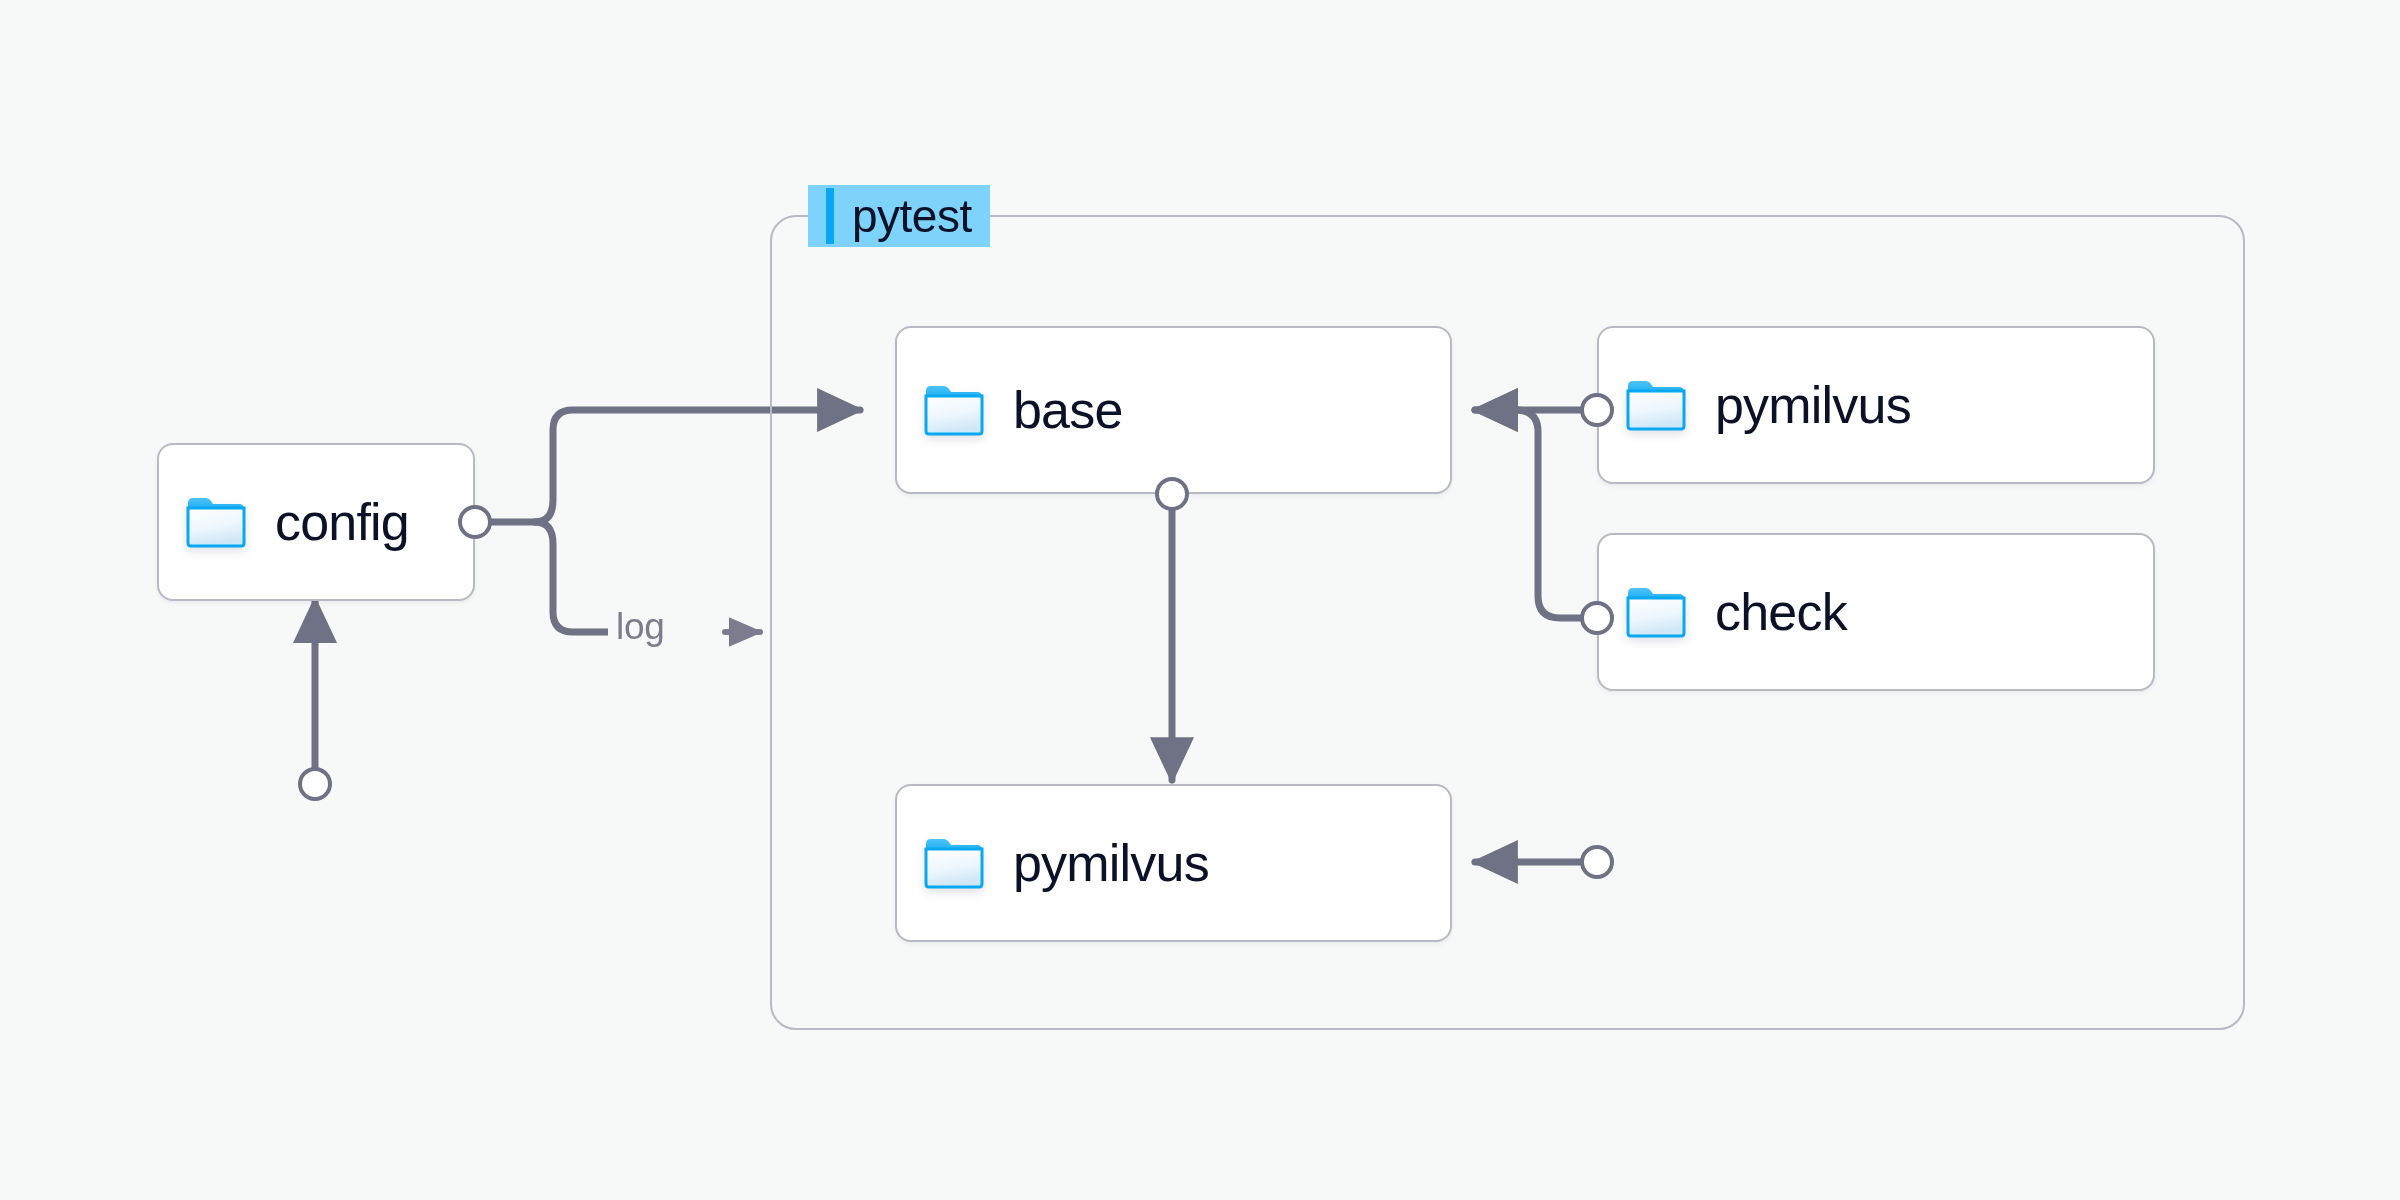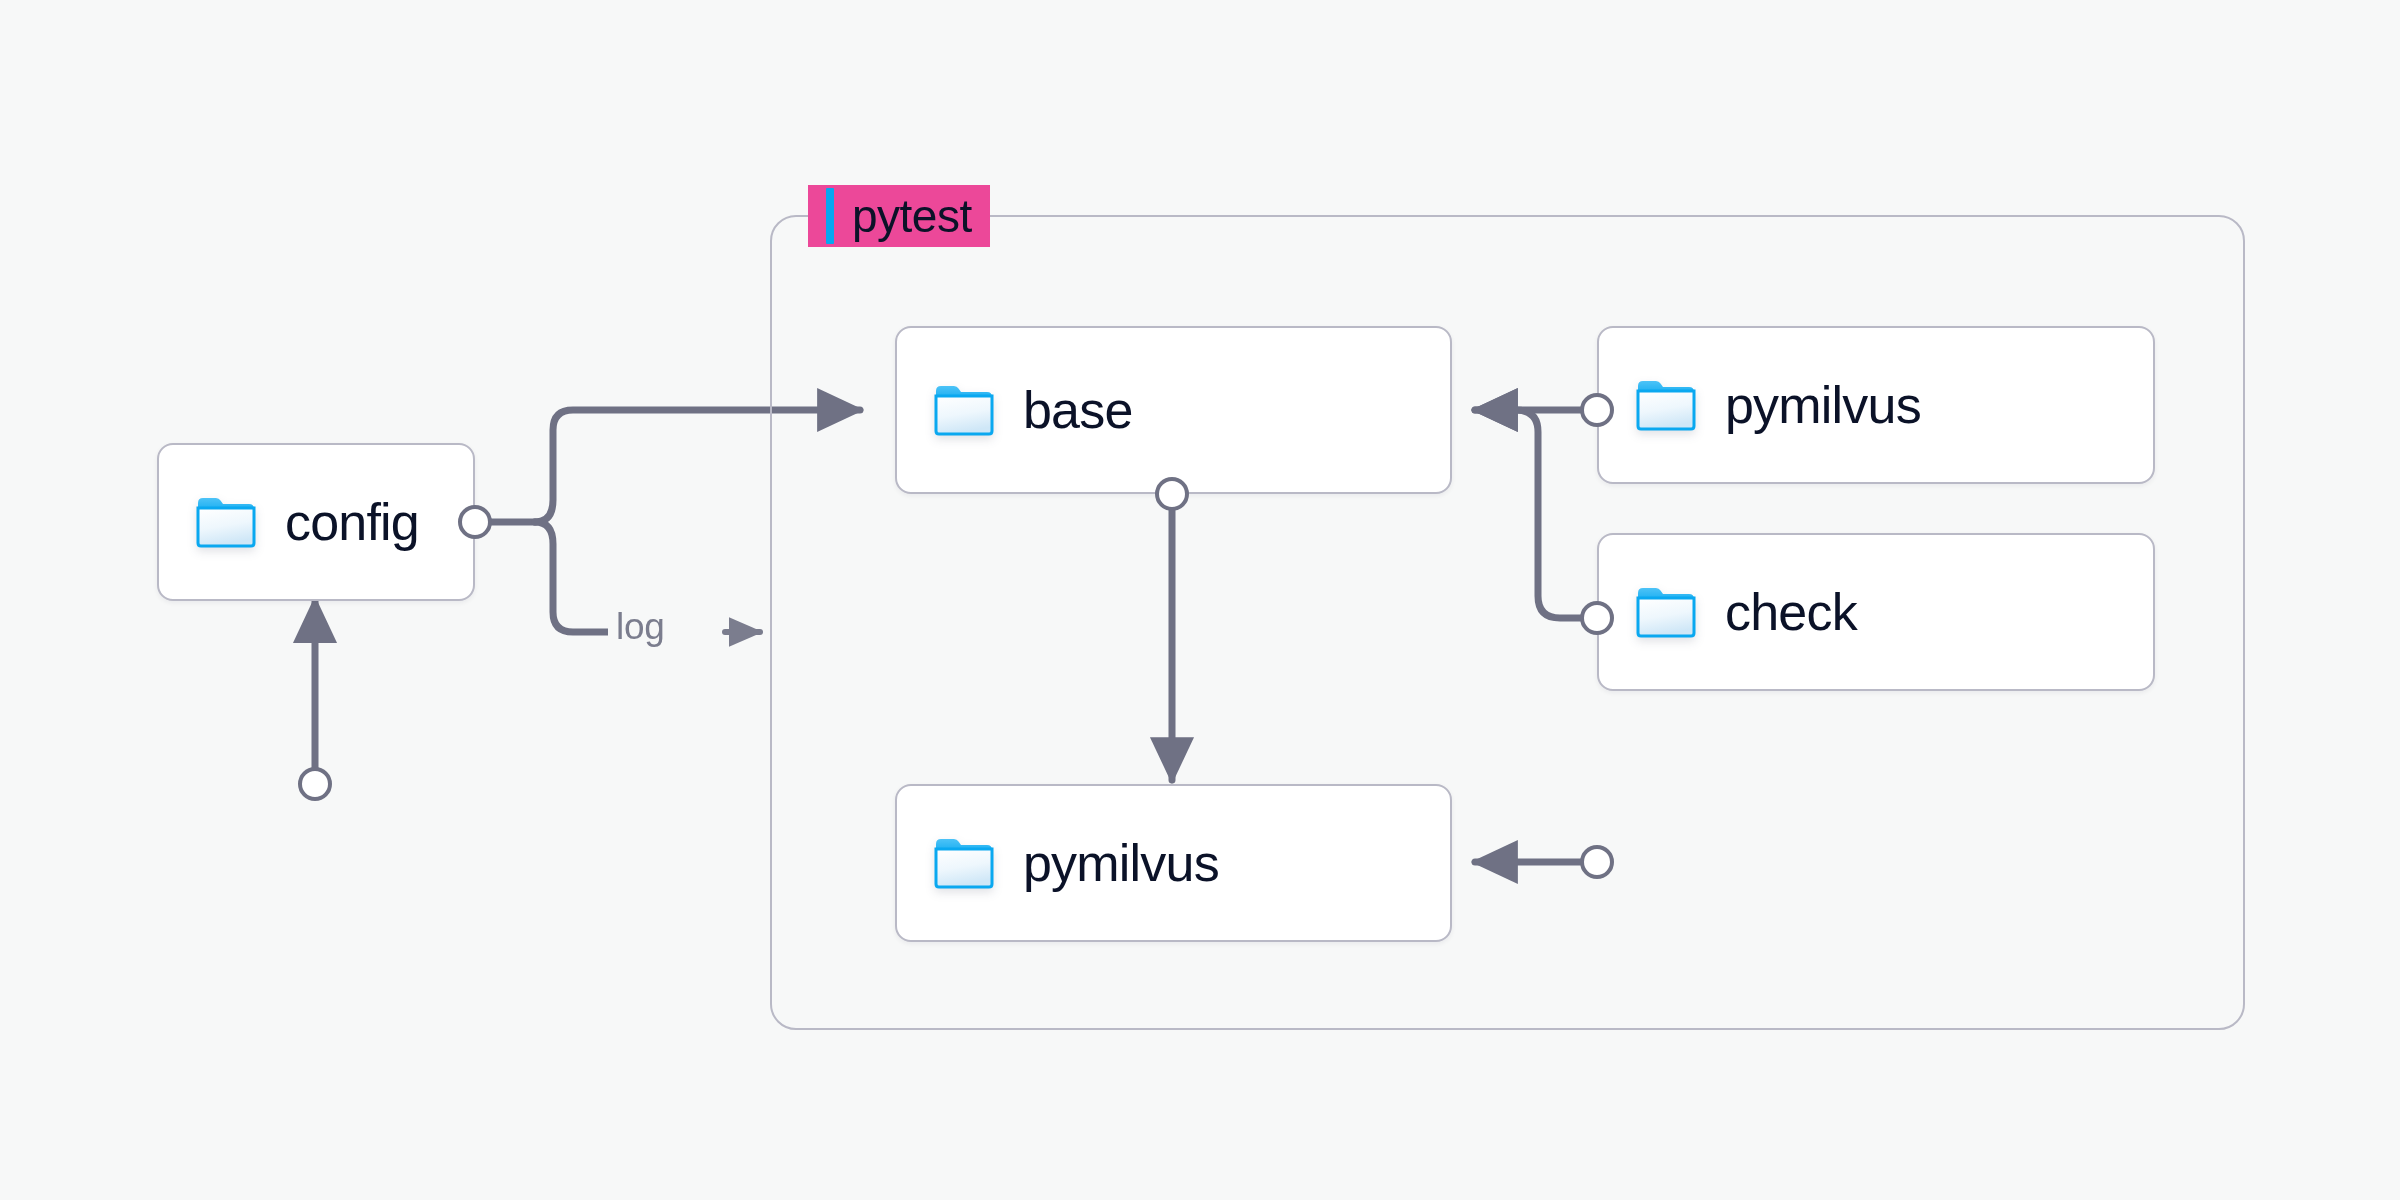--- a/index.html
+++ b/index.html
@@ -30,21 +30,21 @@
     border: 2px solid #b9b9c6;
     border-radius: 26px;
     background: transparent;
     box-sizing: border-box;
   }
   .group-label {
     position: absolute;
     display: flex;
     align-items: center;
     gap: 18px;
-    background: #ec4899;
+    background: #7dd3fc;
     padding: 0 18px;
     height: 62px;
     white-space: nowrap;
   }
   .group-accent {
     width: 8px;
     height: 56px;
     background: #06a7f0;
     border-radius: 1px;
     flex: 0 0 auto;
@@ -64,21 +64,21 @@
     border: 2px solid #b9b9c6;
     border-radius: 16px;
     display: flex;
     align-items: center;
     box-shadow: 0 2px 5px rgba(17, 24, 45, 0.06);
   }
   .node-inner {
     display: flex;
     align-items: center;
     gap: 28px;
-    padding-left: 36px;
+    padding-left: 26px;
   }
   .node-label {
     font-size: 52px;
     color: #0b1228;
     letter-spacing: -0.8px;
     line-height: 1;
     white-space: nowrap;
   }
 
   

